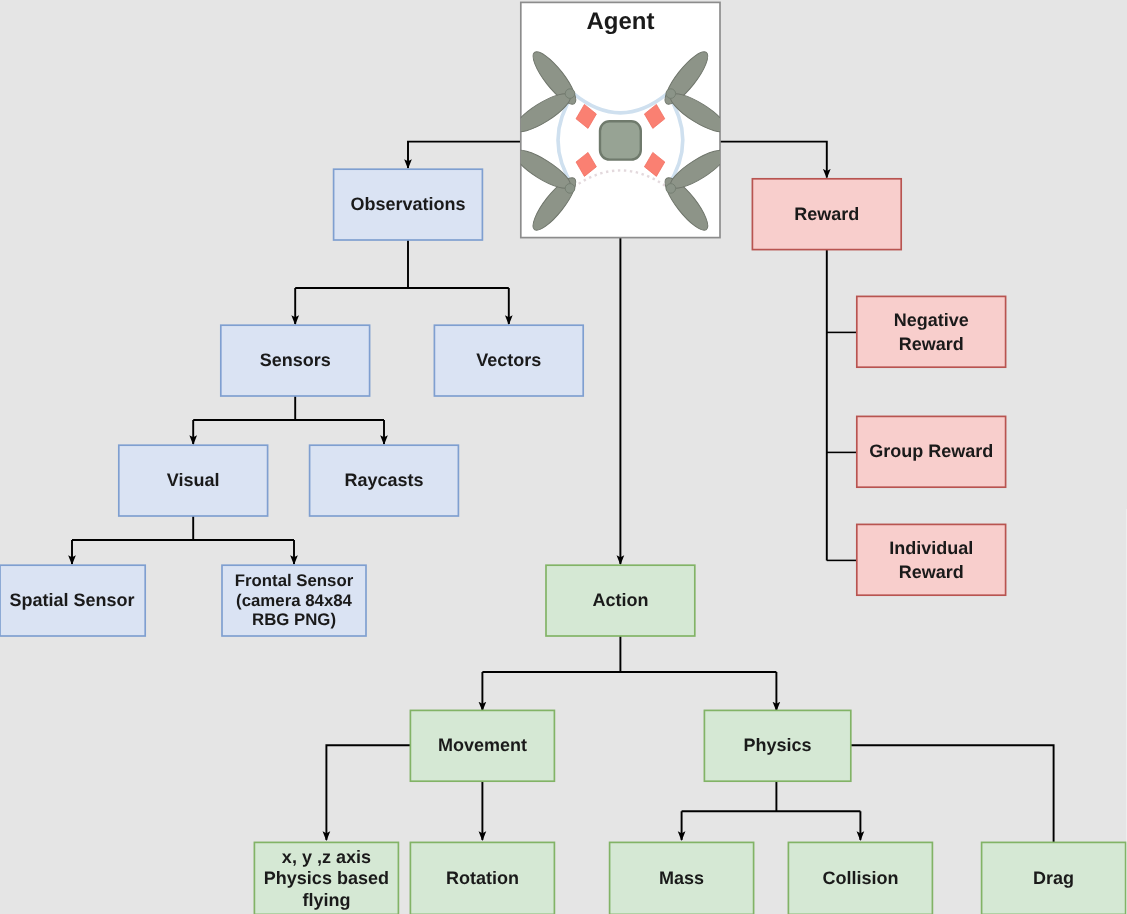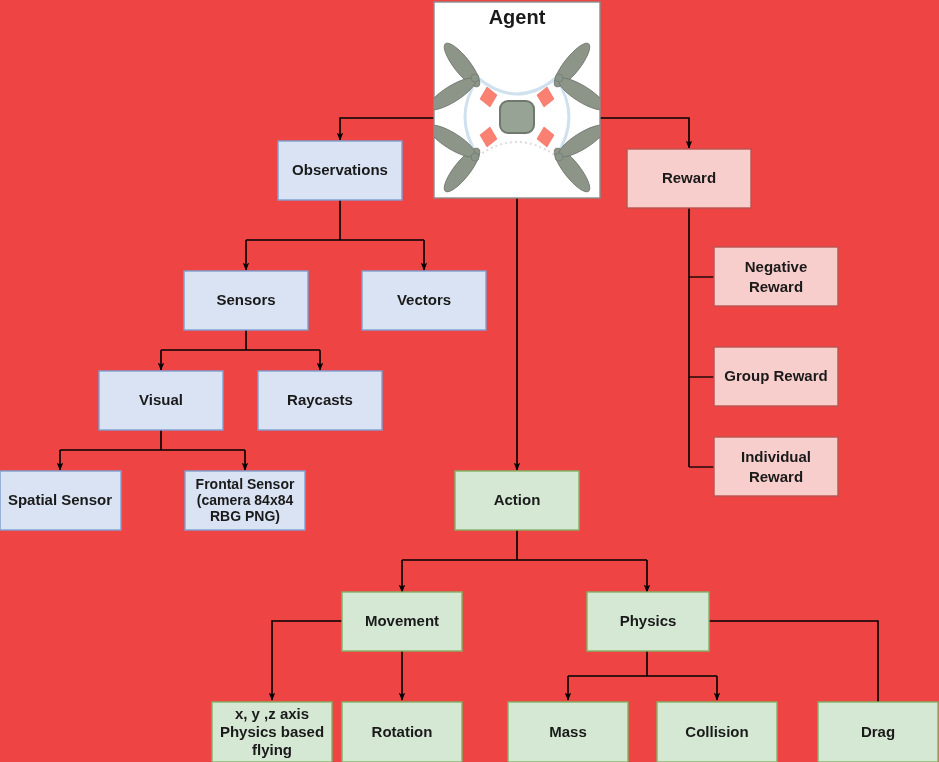--- a/index.html
+++ b/index.html
@@ -11,21 +11,21 @@
   body {
     font-family: "Liberation Sans", sans-serif;
     width: 939px;
     height: 762px;
     overflow: hidden;
   }
   #diagram-root {
     position: relative;
     width: 939px;
     height: 762px;
-    background: #ef4444;
+    background: #e5e5e5;
   }
   svg.flow {
     position: absolute;
     top: 0;
     left: 0;
     width: 939px;
     height: 762px;
   }
   .node-rect {
     stroke-width: 1.4;

